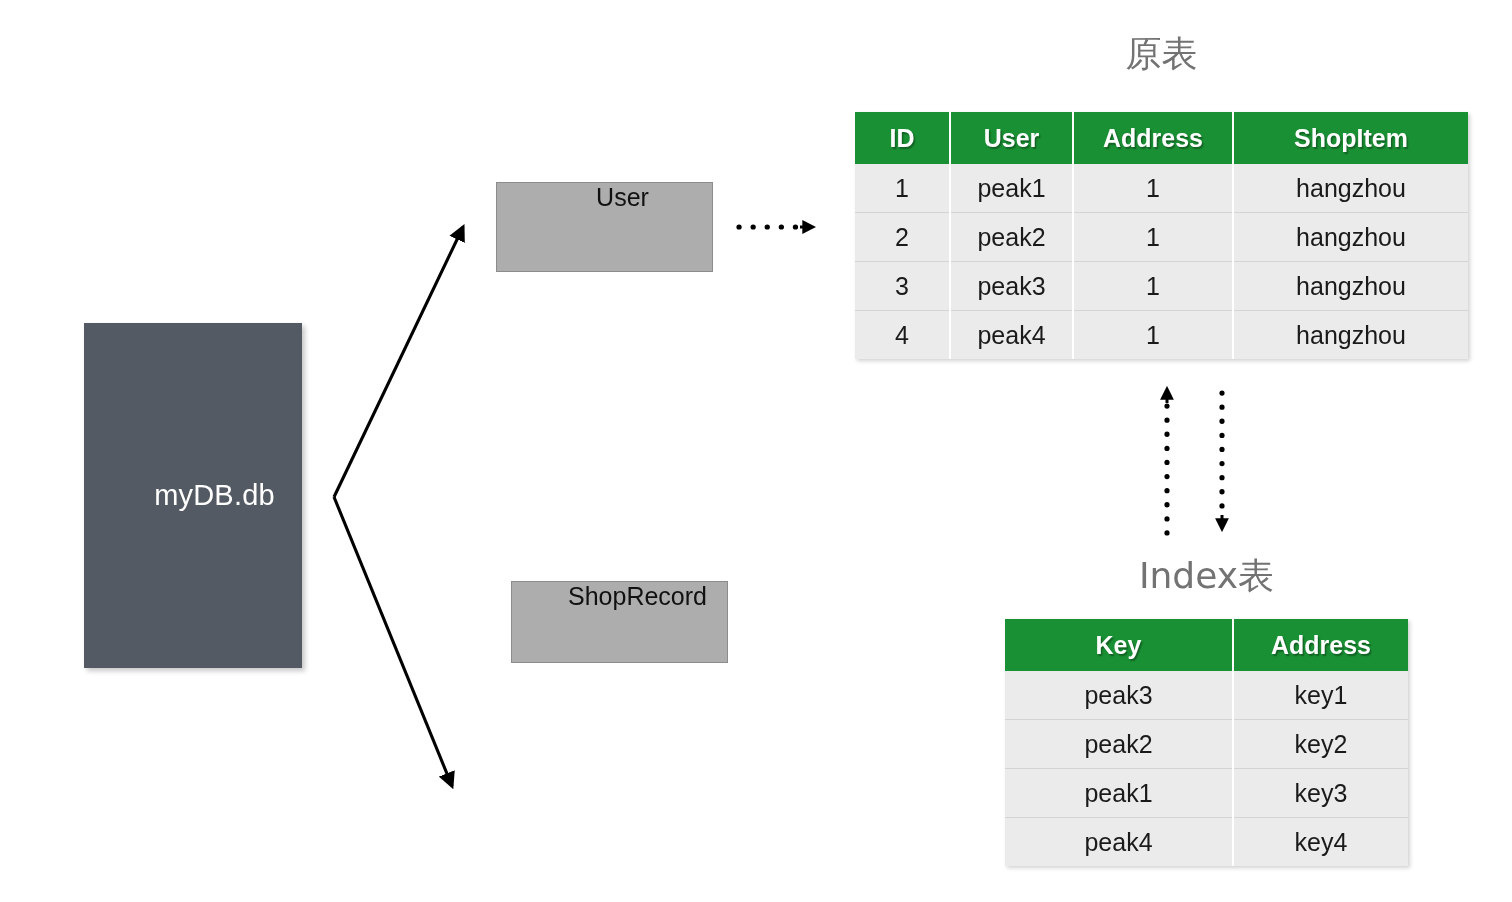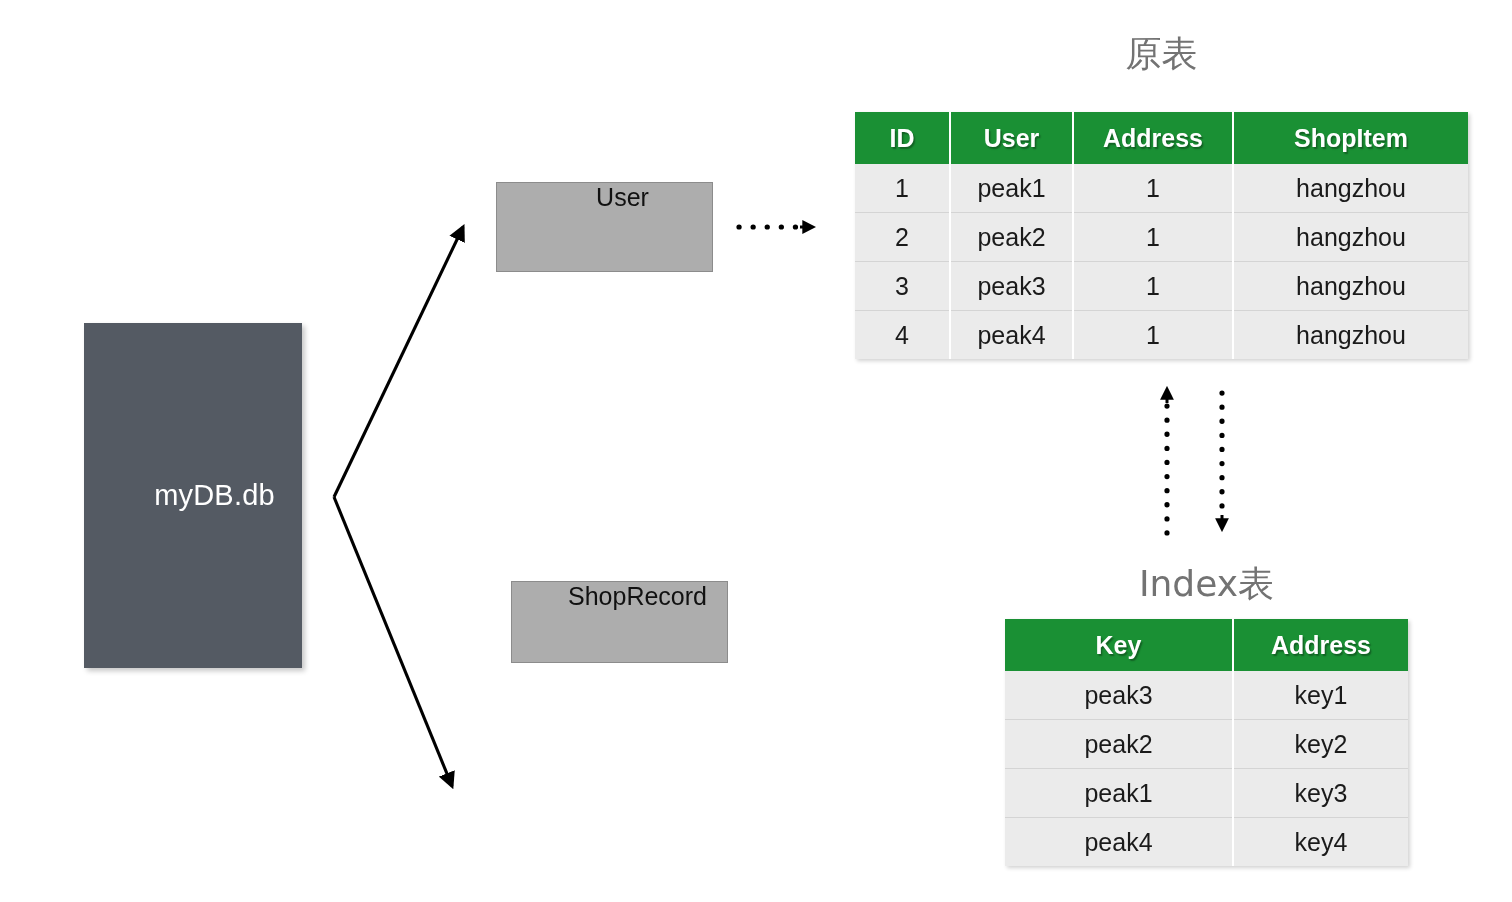--- a/index.html
+++ b/index.html
@@ -78,21 +78,21 @@
   .table-title {
     position: absolute;
     font-size: 36px;
     color: #737373;
     font-weight: 400;
     text-align: center;
     white-space: nowrap;
     font-family: "DejaVu Sans", "Liberation Sans", sans-serif;
   }
   #title-main  { left: 855px;  top: 30px;  width: 613px; }
-  #title-index { left: 1005px; top: 552px; width: 403px; margin-top: 8px; }
+  #title-index { left: 1005px; top: 552px; width: 403px; }
 
   
   .data-table {
     position: absolute;
     border-collapse: collapse;
     box-shadow: 2px 2px 4px rgba(0,0,0,0.18);
     table-layout: fixed;
   }
   .data-table th {
     background: #1a9034;

